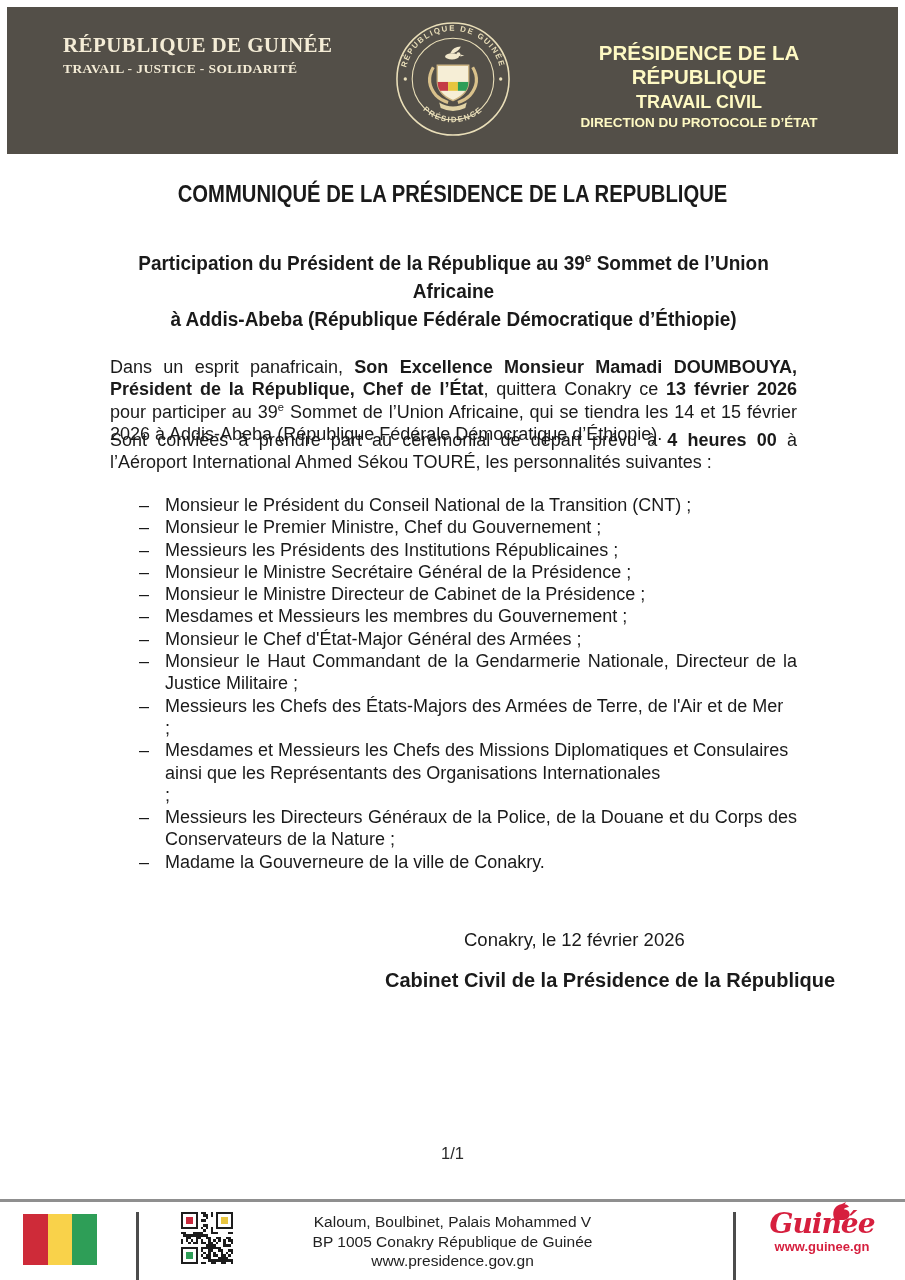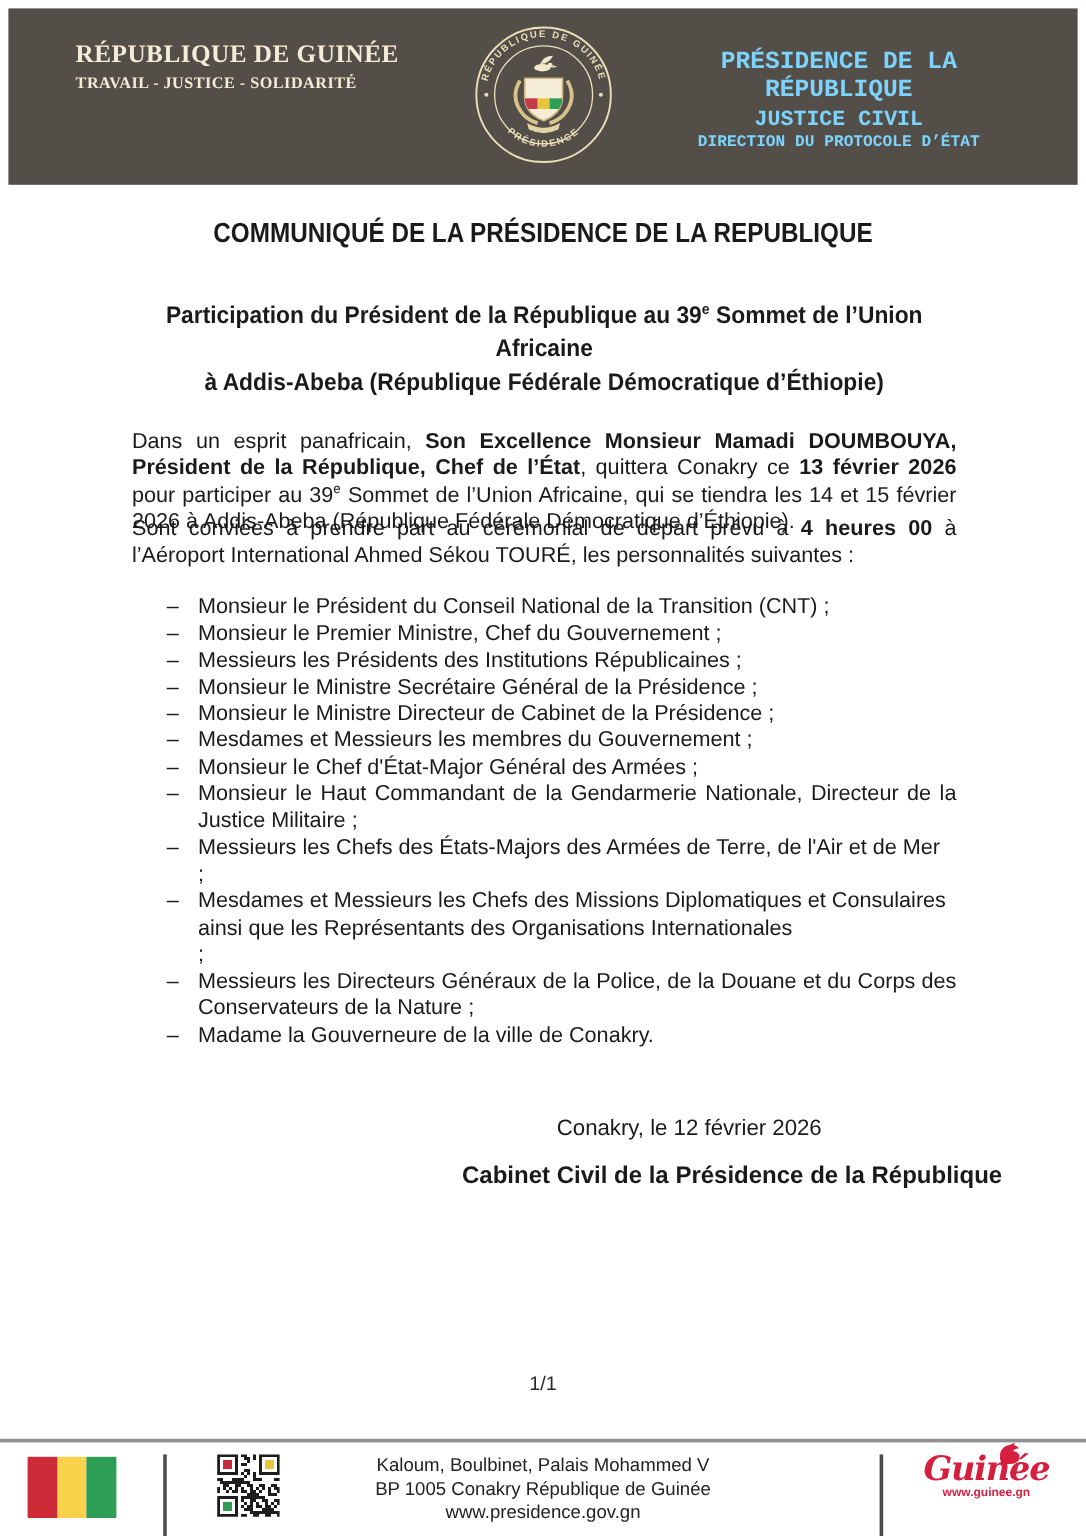--- a/index.html
+++ b/index.html
@@ -5,22 +5,22 @@
   html,body{margin:0;padding:0;}
   .page{position:relative;width:905px;height:1280px;background:#ffffff;overflow:hidden;
         font-family:"Liberation Sans",sans-serif;color:#1a1a1a;}
 
   
   .header-band{position:absolute;left:7px;top:7px;width:891px;height:147px;background:#534f48;}
   .hdr-left{position:absolute;left:56px;top:26px;color:#f4ecd6;
             font-family:"Liberation Serif",serif;font-weight:bold;}
   .hdr-left .t1{font-size:21px;letter-spacing:.4px;}
   .hdr-left .t2{font-size:13.5px;margin-top:3px;letter-spacing:.4px;}
-  .hdr-right{position:absolute;right:34px;top:34px;width:330px;text-align:center;color:#7dd3fc;
-             font-family:Liberation Mono, monospace;font-weight:bold;}
+  .hdr-right{position:absolute;right:34px;top:34px;width:330px;text-align:center;color:#fef9c3;
+             font-family:Liberation Sans, sans-serif;font-weight:bold;}
   .hdr-right .t1{font-size:20.5px;}
   .hdr-right .t2{font-size:18px;margin-top:3px;}
   .hdr-right .t3{font-size:13.5px;margin-top:2px;}
   .seal{position:absolute;left:50%;top:13px;transform:translateX(-50%);}
 
   
   .title{position:absolute;top:181px;left:0;right:0;text-align:center;
          font-size:23px;font-weight:bold;transform:scaleX(.88);white-space:nowrap;}
   .subtitle{position:absolute;top:249px;left:90px;right:88px;text-align:center;
             font-size:20px;font-weight:bold;line-height:28px;white-space:pre-wrap;transform:scaleX(.95);}
@@ -40,21 +40,21 @@
   .flag{position:absolute;left:23px;top:1214px;width:74px;height:51px;display:flex;}
   .flag span{flex:1;}
   .fdiv{position:absolute;width:3px;background:#4c4c4c;top:1212px;height:68px;}
   #fdiv1{left:136px;} #fdiv2{left:733px;}
   .qr{position:absolute;left:181px;top:1212px;width:52px;height:52px;}
   .addr{position:absolute;left:260px;width:385px;top:1212px;text-align:center;
         font-size:15.5px;line-height:19.5px;color:#222;}
   .brand{position:absolute;left:752px;top:1209px;width:140px;text-align:center;}
   .brand-word{font-family:"DejaVu Serif",serif;font-style:italic;font-weight:bold;
               font-size:28px;letter-spacing:-1px;line-height:30px;}
-  .brand-url{font-size:10px;font-weight:bold;margin-top:0;}
+  .brand-url{font-size:13px;font-weight:bold;margin-top:0;}
   .brand-bird{position:absolute;top:-8px;left:76px;}
 </style>
 </head>
 <body>
 
 <div class="page">
 
   <div class="header-band" style="background: rgb(83, 79, 72);">
     <div class="hdr-left">
       <div class="t1">RÉPUBLIQUE DE GUINÉE</div>
@@ -95,21 +95,21 @@
             <path d="M57 34 q3 -7 11 -7 q-2 4.5 -7 6.5 z"></path>
             <circle cx="65.5" cy="35" r="2.1"></circle>
             <path d="M67.5 35 l4 1 l-4 1.2 z"></path>
           </g>
         </g>
       </svg>
     </div>
 
     <div class="hdr-right">
       <div class="t1">PRÉSIDENCE DE LA RÉPUBLIQUE</div>
-      <div class="t2">JUSTICE CIVIL</div>
+      <div class="t2">TRAVAIL CIVIL</div>
       <div class="t3">DIRECTION DU PROTOCOLE D’ÉTAT</div>
     </div>
   </div>
 
   <div class="title">COMMUNIQUÉ DE LA PRÉSIDENCE DE LA REPUBLIQUE</div>
   <div class="subtitle">Participation du Président de la République au 39<sup>e</sup> Sommet de l’Union Africaine
 à Addis-Abeba (République Fédérale Démocratique d’Éthiopie)</div>
   <div class="para" id="para1">Dans un esprit panafricain, <b>Son Excellence Monsieur Mamadi DOUMBOUYA, Président de la République, Chef de l’État</b>, quittera Conakry ce <b>13 février 2026</b> pour participer au 39<sup>e</sup> Sommet de l’Union Africaine, qui se tiendra les 14 et 15 février 2026 à Addis-Abeba (République Fédérale Démocratique d’Éthiopie).</div>
   <div class="para" id="para2">Sont conviées à prendre part au cérémonial de départ prévu à <b>4 heures 00</b> à l’Aéroport International Ahmed Sékou TOURÉ, les personnalités suivantes :</div>
   <div class="list">

